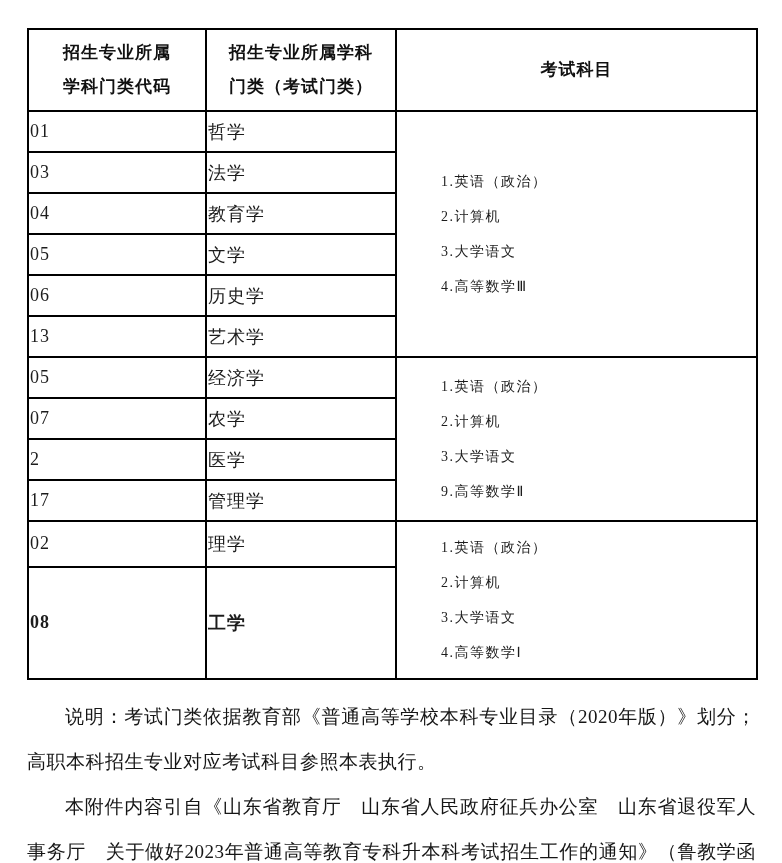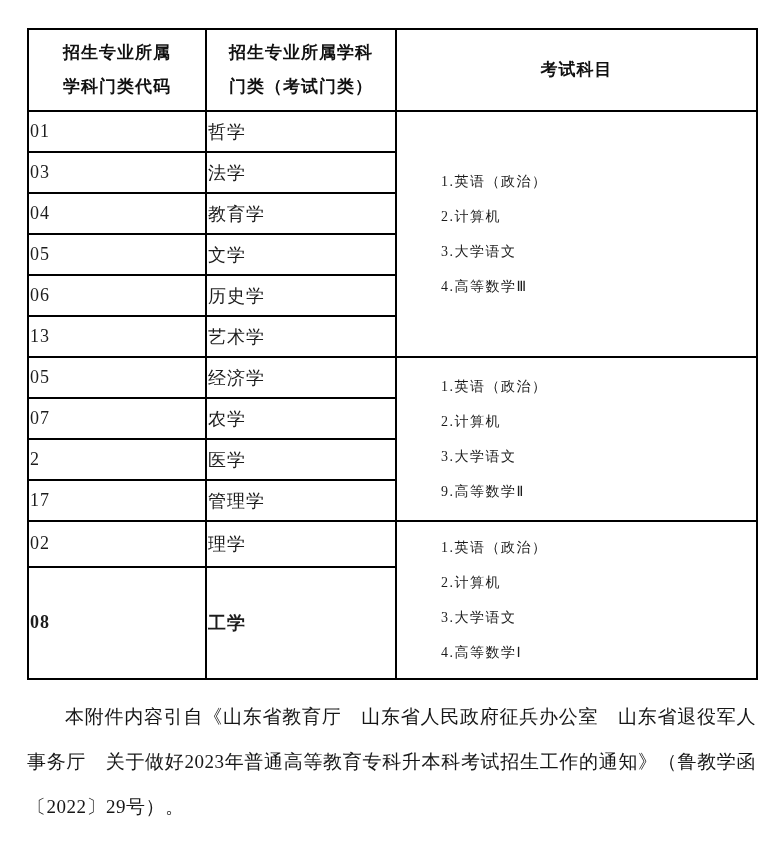--- a/index.html
+++ b/index.html
@@ -174,16 +174,17 @@
         </td>
       </tr>
       <tr class="row-tall">
         <td class="code-cell">08</td>
         <td class="cat-cell">工学</td>
       </tr>
     </tbody>
   </table>
 
   <div class="notes">
+    <p class="note-para">说明：考试门类依据教育部《普通高等学校本科专业目录（2020年版）》划分；高职本科招生专业对应考试科目参照本表执行。</p>
     <p class="note-para">本附件内容引自《山东省教育厅　山东省人民政府征兵办公室　山东省退役军人事务厅　关于做好2023年普通高等教育专科升本科考试招生工作的通知》（鲁教学函〔2022〕29号）。</p>
   </div>
 
 </div>
 
 </body></html>

